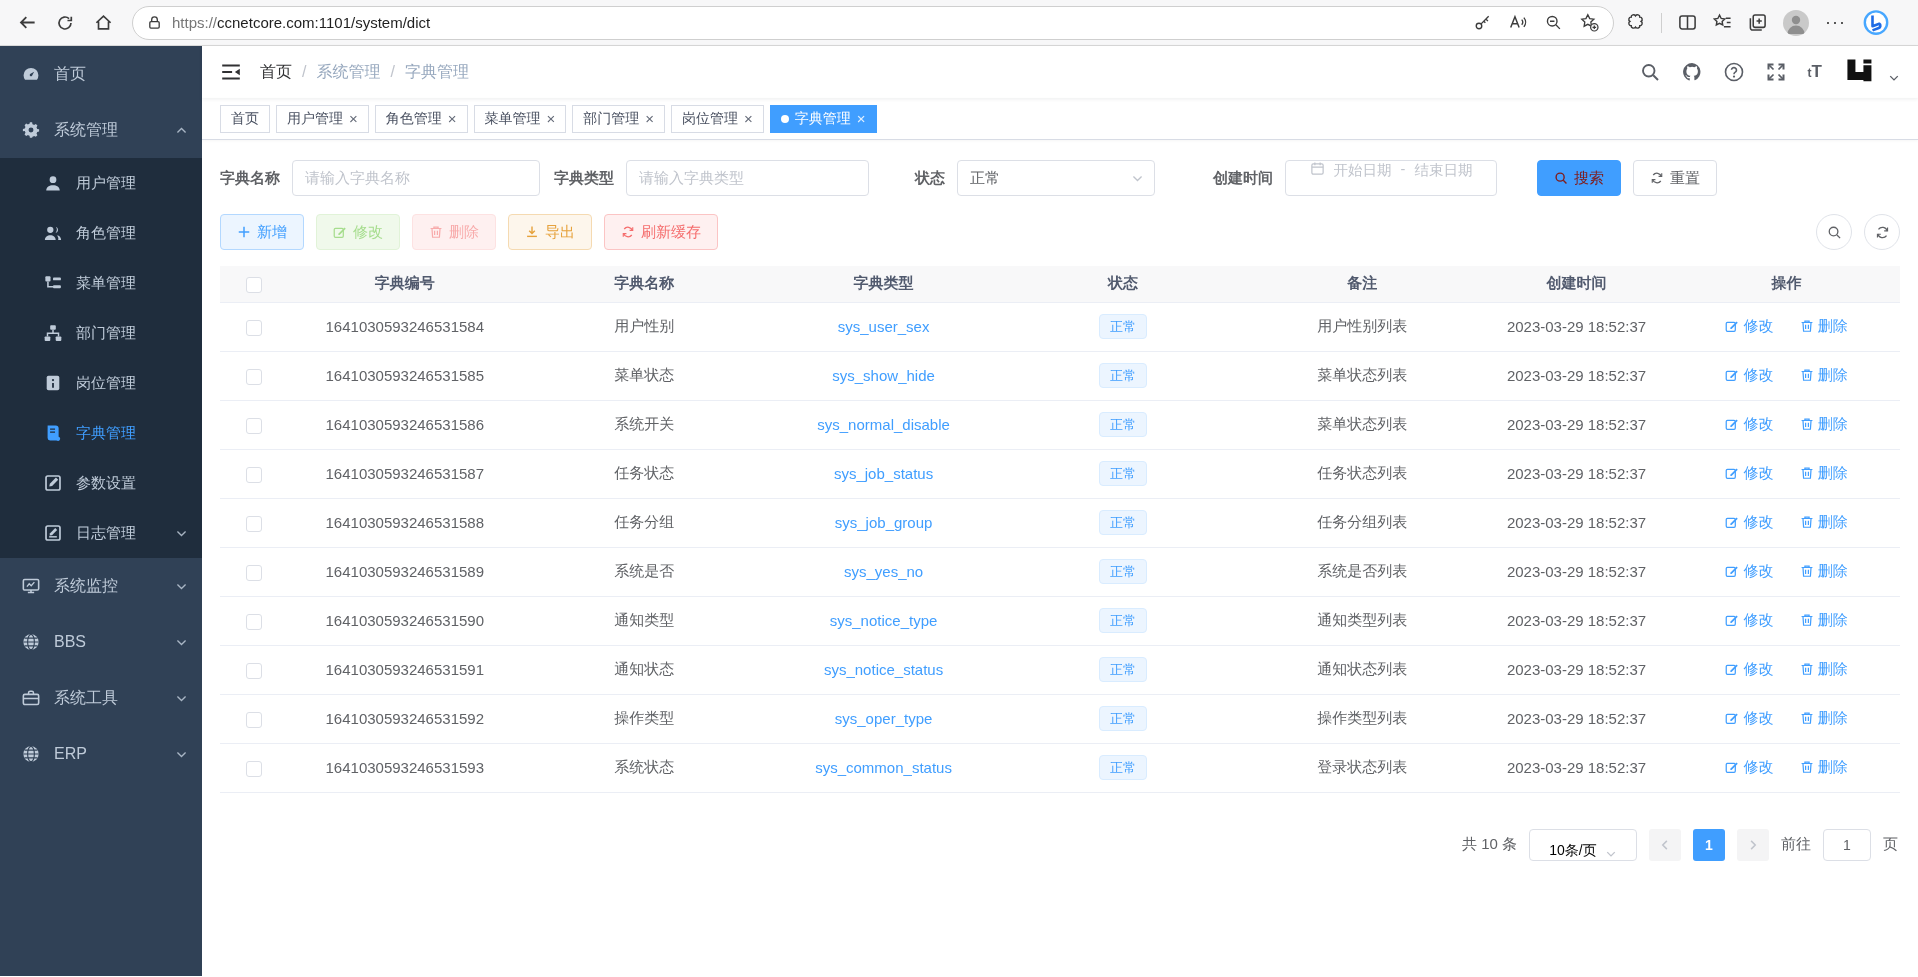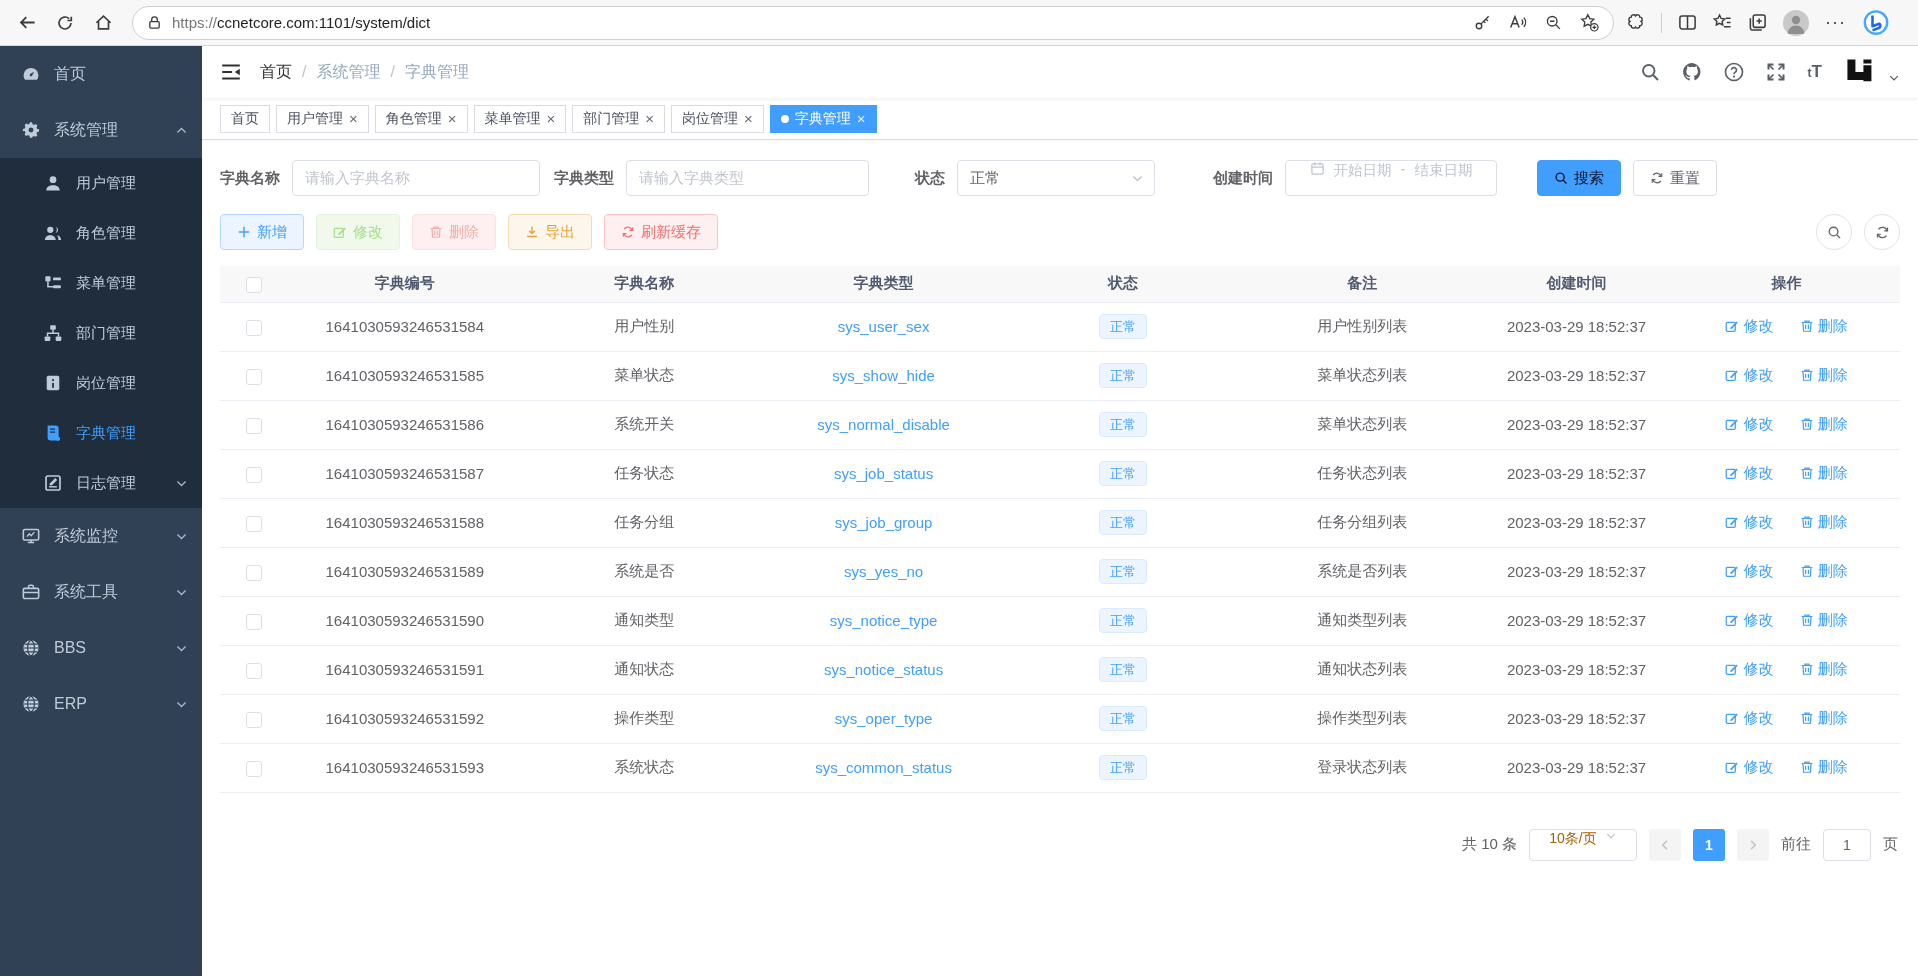--- a/index.html
+++ b/index.html
@@ -65,21 +65,21 @@
   .w-type { width:243px; }
   .f-select { width:198px; height:36px; border:1px solid #dcdfe6; border-radius:4px; display:flex; align-items:center; padding:0 10px 0 12px; color:#606266; cursor:pointer; }
   .f-select .sel-chev { margin-left:auto; width:13px; height:13px; color:#c0c4cc; }
   .g-status { margin-left:46px; }
   .g-date { margin-left:58px; }
   .daterange { width:212px; height:36px; border:1px solid #dcdfe6; border-radius:4px; display:flex; align-items:flex-start; justify-content:center; gap:9px; color:#c0c4cc; font-size:14.5px; }
   .daterange .cal { width:15px; height:15px; color:#c0c4cc; }
   .f-btns { margin-left:40px; display:flex; gap:12px; }
   .btn { height:36px; border-radius:4px; display:inline-flex; align-items:center; gap:6px; padding:0 16px; font-size:15px; cursor:pointer; border:1px solid #dcdfe6; background:#fff; color:#606266; font-family:inherit; white-space:nowrap; }
   .btn svg { width:14px; height:14px; }
-  .btn-primary { background:#409eff; border-color:#409eff; color:#0f172a; }
+  .btn-primary { background:#409eff; border-color:#409eff; color:#7f1d1d; }
 
   .toolbar-row { display:flex; align-items:center; gap:12px; margin-top:18px; }
   .btn-plain-blue   { background:#ecf5ff; border-color:#b3d8ff; color:#409eff; }
   .btn-plain-green  { background:#f0f9eb; border-color:#e1f3d8; color:#a6dd8d; }
   .btn-plain-redlt  { background:#fef0f0; border-color:#fde2e2; color:#f8abab; }
   .btn-plain-orange { background:#fdf6ec; border-color:#f5dab1; color:#e6a23c; }
   .btn-plain-red    { background:#fef0f0; border-color:#fbc4c4; color:#f56c6c; }
   .tb-right { margin-left:auto; display:flex; gap:12px; }
   .circle-btn { width:36px; height:36px; border-radius:50%; border:1px solid #e0e3e9; background:#fff; display:flex; align-items:center; justify-content:center; color:#606266; cursor:pointer; }
   .circle-btn svg { width:15px; height:15px; }
@@ -90,21 +90,21 @@
   table.dict td { height:49px; text-align:center; color:#606266; border-bottom:1px solid #ebeef5; }
   .cb { width:16px; height:16px; border:1px solid #dcdfe6; border-radius:3px; background:#fff; display:inline-block; vertical-align:middle; cursor:pointer; }
   .link { color:#409eff; cursor:pointer; }
   .tag-info { display:inline-block; background:#ecf5ff; border:1px solid #d9ecff; color:#409eff; font-size:13px; padding:2px 10px; border-radius:4px; line-height:1.5; }
   .op-link { color:#409eff; display:inline-flex; align-items:center; gap:4px; cursor:pointer; }
   .op-link svg { width:14px; height:14px; }
   .op-gap { display:inline-block; width:18px; }
 
   
   .pagination { display:flex; align-items:center; justify-content:flex-end; gap:12px; margin-top:36px; color:#606266; font-size:15px; padding-right:2px; }
-  .pg-select { width:108px; height:32px; border:1px solid #dcdfe6; border-radius:4px; display:flex; align-items:flex-start; justify-content:center; gap:8px; color:#a16207; font-size:14px; cursor:pointer; }
+  .pg-select { width:108px; height:32px; border:1px solid #dcdfe6; border-radius:4px; display:flex; align-items:flex-end; justify-content:center; gap:8px; color:#000000; font-size:14px; cursor:pointer; }
   .pg-select .sel-chev { width:12px; height:12px; color:#c0c4cc; }
   .pg-btn { width:32px; height:32px; border-radius:3px; background:#f4f4f5; display:flex; align-items:center; justify-content:center; color:#c0c4cc; cursor:pointer; }
   .pg-btn svg { width:12px; height:12px; }
   .pg-cur { background:#409eff; color:#fff; font-weight:bold; font-size:14px; }
   .pg-goto-input { width:48px; height:32px; border:1px solid #dcdfe6; border-radius:4px; text-align:center; font-size:14px; color:#606266; outline:none; font-family:inherit; }
 </style>
 </head>
 <body>
 
 <div class="browser-bar">
@@ -245,20 +245,27 @@
           <svg class="mi-icon" viewBox="0 0 16 16">
               <path d="M3.2 1.4h7.2A2.6 2.6 0 0 1 13 4v10.6H5.4a2.2 2.2 0 0 1-2.2-2.2z" fill="currentColor"></path>
               <path d="M5.4 4.6h4.4M5.4 7.2h4.4" stroke="#1f2d3d" stroke-width="1.2"></path>
               <circle cx="12.6" cy="13.2" r="1.8" fill="currentColor"></circle>
             </svg>
           <span>字典管理</span>
         </div>
         <div class="menu-item">
           <svg class="mi-icon" viewBox="0 0 16 16">
               <rect x="1.8" y="1.8" width="12.4" height="12.4" rx="1.6" fill="none" stroke="currentColor" stroke-width="1.5"></rect>
+              <path d="M5.2 8.6 10.6 3.2l2 2-5.4 5.4-2.5.5z" fill="currentColor"></path>
+            </svg>
+          <span>参数设置</span>
+        </div>
+        <div class="menu-item">
+          <svg class="mi-icon" viewBox="0 0 16 16">
+              <rect x="1.8" y="1.8" width="12.4" height="12.4" rx="1.6" fill="none" stroke="currentColor" stroke-width="1.5"></rect>
               <path d="M4.6 11.4h6.8" stroke="currentColor" stroke-width="1.3"></path>
               <path d="M5.4 8.2 10 3.6l1.7 1.7-4.6 4.6-2.2.4z" fill="currentColor"></path>
             </svg>
           <span>日志管理</span>
           <svg class="chev" viewBox="0 0 16 16">
               <path d="M3 5.5l5 5 5-5" fill="none" stroke="currentColor" stroke-width="1.6"></path>
             </svg>
         </div>
       </div>
       <div class="menu-item">
@@ -267,35 +274,35 @@
             <path d="M4.4 8.6l2-2.6 1.8 1.8 2.8-3.2" fill="none" stroke="currentColor" stroke-width="1.2"></path>
             <path d="M8 11.6v2.2M5.2 13.8h5.6" stroke="currentColor" stroke-width="1.4"></path>
           </svg>
         <span>系统监控</span>
         <svg class="chev" viewBox="0 0 16 16">
             <path d="M3 5.5l5 5 5-5" fill="none" stroke="currentColor" stroke-width="1.6"></path>
           </svg>
       </div>
       <div class="menu-item">
         <svg class="mi-icon" viewBox="0 0 16 16">
-            <rect x="1.2" y="4.8" width="13.6" height="9" rx="1.3" fill="none" stroke="currentColor" stroke-width="1.4"></rect>
-            <path d="M5.8 4.8V3.4A1.4 1.4 0 0 1 7.2 2h1.6a1.4 1.4 0 0 1 1.4 1.4v1.4M1.2 8.4h13.6" fill="none" stroke="currentColor" stroke-width="1.3"></path>
-          </svg>
-        <span>系统工具</span>
-        <svg class="chev" viewBox="0 0 16 16">
-            <path d="M3 5.5l5 5 5-5" fill="none" stroke="currentColor" stroke-width="1.6"></path>
-          </svg>
-      </div>
-      <div class="menu-item">
-        <svg class="mi-icon" viewBox="0 0 16 16">
             <circle cx="8" cy="8" r="6.8" fill="currentColor"></circle>
             <ellipse cx="8" cy="8" rx="3" ry="6.8" fill="none" stroke="#304156" stroke-width="1"></ellipse>
             <path d="M1.2 8h13.6M2.2 4.6h11.6M2.2 11.4h11.6" stroke="#304156" stroke-width="1"></path>
           </svg>
         <span>BBS</span>
+        <svg class="chev" viewBox="0 0 16 16">
+            <path d="M3 5.5l5 5 5-5" fill="none" stroke="currentColor" stroke-width="1.6"></path>
+          </svg>
+      </div>
+      <div class="menu-item">
+        <svg class="mi-icon" viewBox="0 0 16 16">
+            <rect x="1.2" y="4.8" width="13.6" height="9" rx="1.3" fill="none" stroke="currentColor" stroke-width="1.4"></rect>
+            <path d="M5.8 4.8V3.4A1.4 1.4 0 0 1 7.2 2h1.6a1.4 1.4 0 0 1 1.4 1.4v1.4M1.2 8.4h13.6" fill="none" stroke="currentColor" stroke-width="1.3"></path>
+          </svg>
+        <span>系统工具</span>
         <svg class="chev" viewBox="0 0 16 16">
             <path d="M3 5.5l5 5 5-5" fill="none" stroke="currentColor" stroke-width="1.6"></path>
           </svg>
       </div>
       <div class="menu-item">
         <svg class="mi-icon" viewBox="0 0 16 16">
             <circle cx="8" cy="8" r="6.8" fill="currentColor"></circle>
             <ellipse cx="8" cy="8" rx="3" ry="6.8" fill="none" stroke="#304156" stroke-width="1"></ellipse>
             <path d="M1.2 8h13.6M2.2 4.6h11.6M2.2 11.4h11.6" stroke="#304156" stroke-width="1"></path>
           </svg>

